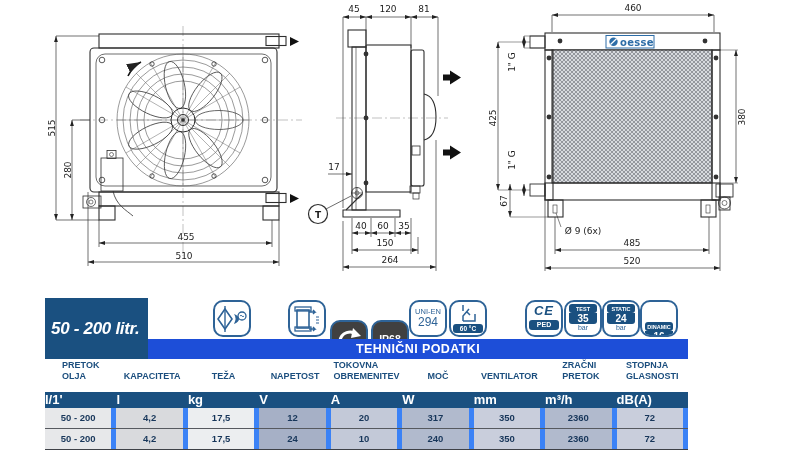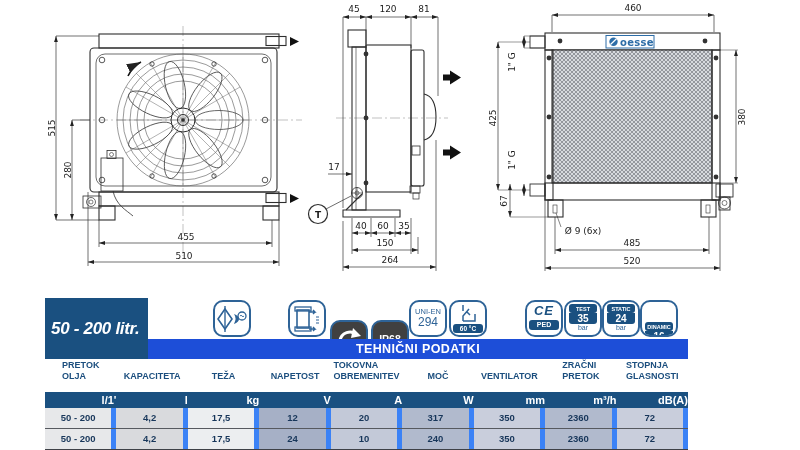--- a/index.html
+++ b/index.html
@@ -12,21 +12,21 @@
            color:#fff;font-style:italic;font-weight:bold;font-size:17px;line-height:61px;
            padding-left:6px;box-sizing:border-box;letter-spacing:-0.3px;}
   .title-bar{position:absolute;left:148px;top:339px;width:540px;height:20px;background:#1d4ed8;
              color:#fff;font-weight:bold;font-size:12.5px;text-align:center;line-height:20px;letter-spacing:0.4px;}
   .tblwrap{position:absolute;left:45px;top:360px;width:643px;}
   .grid{display:grid;grid-template-columns:repeat(9,1fr);}
   .th-row{height:32px;}
   .th{display:flex;align-items:flex-end;justify-content:center;text-align:left;
       font-size:9px;font-weight:bold;color:#1b4e7e;white-space:pre-line;line-height:1.2;padding-bottom:16px;}
   .unit-row{background:#1a5080;height:16px;}
-  .unit{color:#fff;font-size:11px;font-weight:bold;text-align:right;line-height:16px;padding-left:32px;}
+  .unit{color:#fff;font-size:13px;font-weight:bold;text-align:left;line-height:16px;}
   .datarow{height:20px;border-bottom:1px solid #56595f;}
   .datarow:last-child{border-bottom:2px solid #3e4147;}
   .td{font-size:9.5px;font-weight:bold;color:#17365a;text-align:center;line-height:20px;
       border-right:5px solid #3b82f6;}
   .datarow .td:nth-child(1){background:#e7e8ea;}
   .datarow .td:nth-child(2){background:#d9dadd;}
   .datarow .td:nth-child(3){background:#eceef0;}
   .datarow .td:nth-child(4){background:#a6b0c6;}
   .datarow .td:nth-child(5){background:#c3c9d8;}
   .datarow .td:nth-child(6){background:#b1bacd;}

